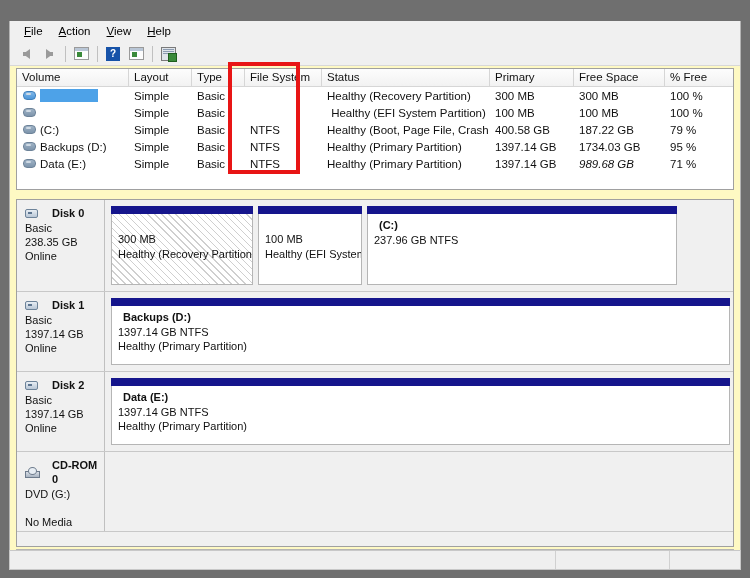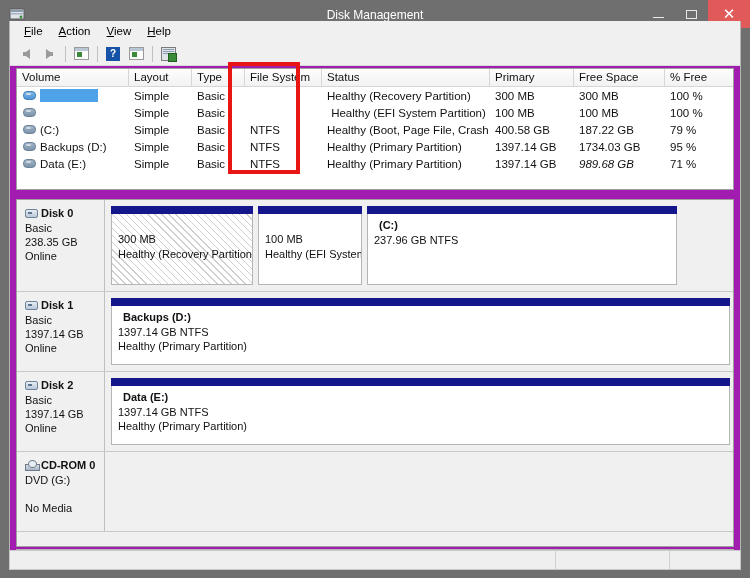--- a/index.html
+++ b/index.html
@@ -53,21 +53,21 @@
     color: #fff;
   }
   .glyph-min { display:block; width:11px; height:1px; background:#e8e8e8; margin-top:6px;}
   .glyph-max { display:block; width:11px; height:9px; border:1px solid #e8e8e8; }
   .glyph-close { font-size: 15px; line-height: 1; font-family: "DejaVu Sans", sans-serif; }
 
   
   .client {
     position: absolute; left: 9px; top: 21px;
     width: 732px; height: 548px;
-    background: #a21caf;
+    background: #fef9c3;
     border: 1px solid #b4b4b4;
     border-top: none;
   }
 
   
   .menubar {
     position: absolute; left: 0; top: 0;
     width: 730px; height: 21px;
     background: #f0f0f0;
     display: flex; align-items: center;
@@ -233,21 +233,21 @@
     width: 88px;
     flex: 0 0 88px;
     background: #f0f0f0;
     border-right: 1px solid #c0c0c0;
     padding: 6px 0 0 8px;
     font-size: 11px; color: #111;
     line-height: 14px;
   }
   .disk-info .dname {
     font-weight: bold;
-    display: flex; align-items: center; gap: 3px;
+    display: flex; align-items: center; gap: 14px;
     margin-bottom: 1px;
   }
   .dk-ico {
     width: 13px; height: 9px;
     background: linear-gradient(to bottom,#e8eef4 0%,#b9c7d6 100%);
     border: 1px solid #6d8399;
     border-radius: 2px;
     flex: 0 0 auto;
     position: relative;
   }
@@ -332,42 +332,20 @@
     display: flex;
   }
   .sb-pane { height: 18px; border-right: 1px solid #d0d0d0; }
   .sb-pane:last-child { border-right: none; }
 </style>
 </head>
 <body>
 
 <div id="app">
 
-  <div class="titlebar">
-    <div class="title-icon">
-      <svg width="18" height="18" viewBox="0 0 18 18">
-        <rect x="2" y="4" width="14" height="10" rx="1" fill="#dfe4ea" stroke="#5a5a5a"></rect>
-        <rect x="3" y="5" width="12" height="2" fill="#8b9bb0"></rect>
-        <rect x="3" y="8" width="12" height="1.5" fill="#a8b4c4"></rect>
-        <circle cx="13" cy="12" r="1.4" fill="#3a8a3a"></circle>
-      </svg>
-    </div>
-    <div class="title-text">Disk Management</div>
-    <div class="winbtns">
-      <div class="winbtn">
-          <i class="glyph-min"></i>
-        </div>
-      <div class="winbtn">
-          <i class="glyph-max"></i>
-        </div>
-      <div class="winbtn close">
-          <span class="glyph-close">✕</span>
-        </div>
-    </div>
-  </div>
 
   <div class="client">
 
     <div class="menubar">
       <div class="menu-item"><u>F</u>ile</div>
       <div class="menu-item"><u>A</u>ction</div>
       <div class="menu-item"><u>V</u>iew</div>
       <div class="menu-item"><u>H</u>elp</div>
     </div>
 

